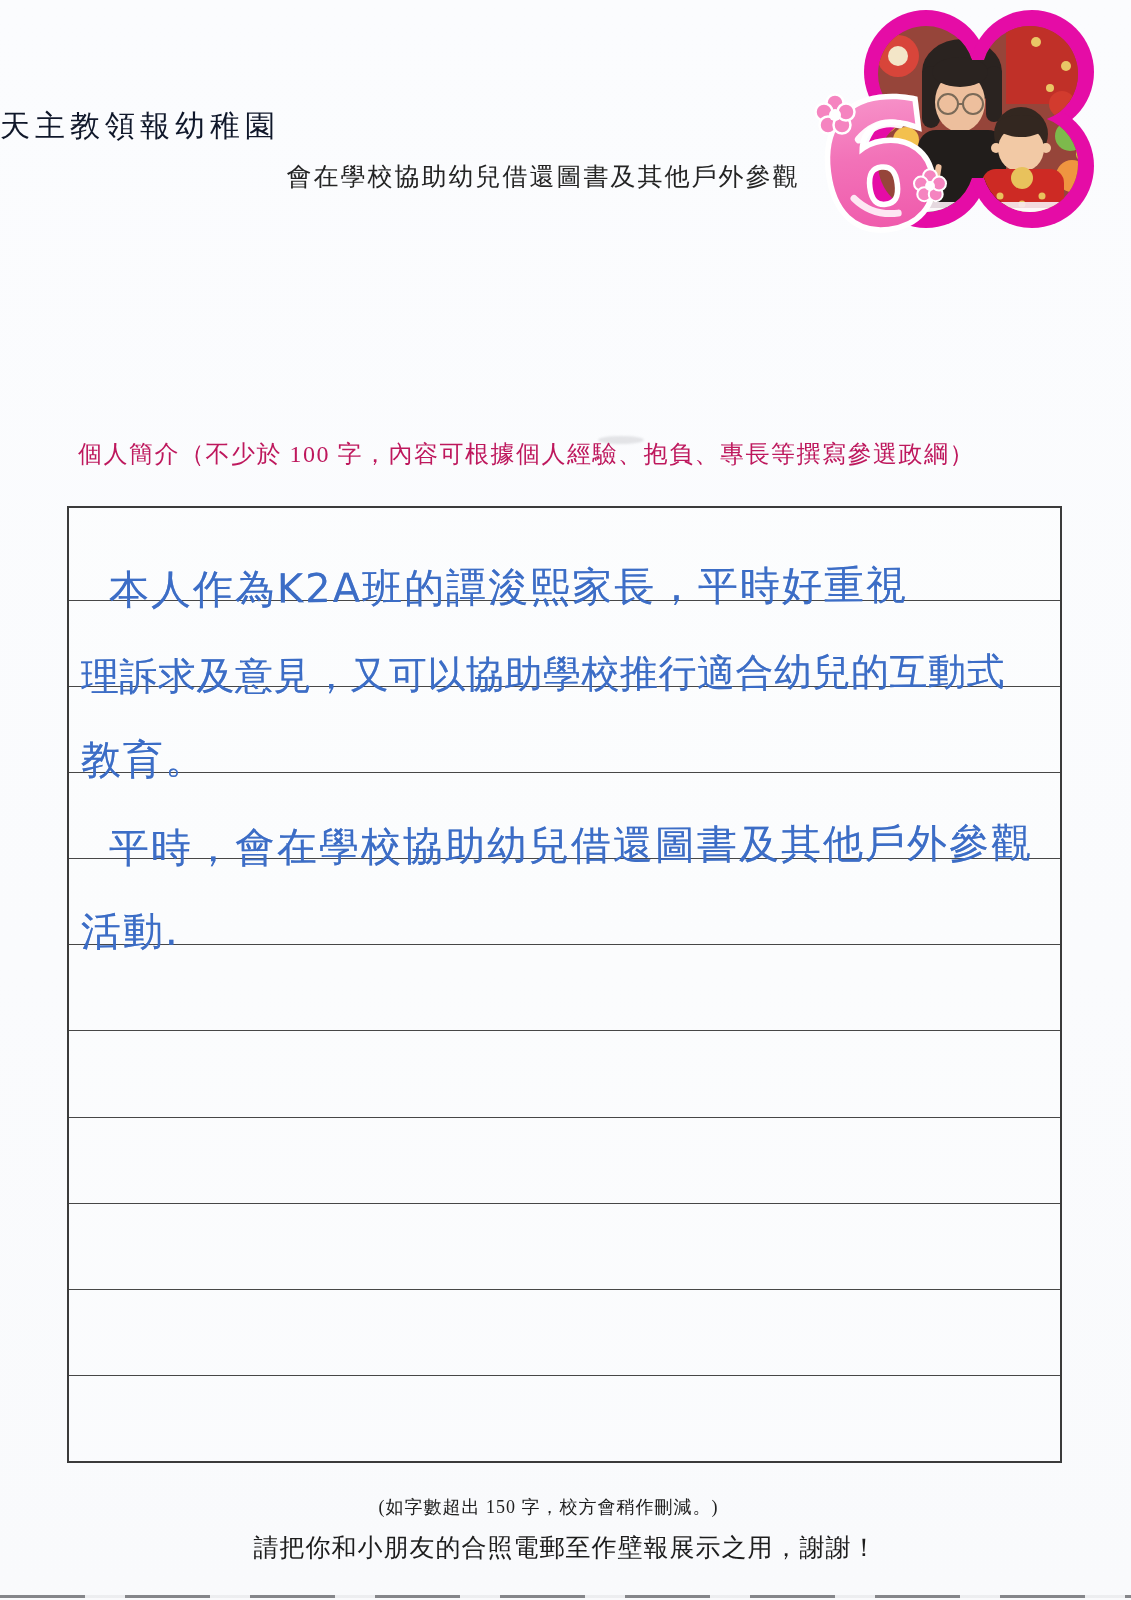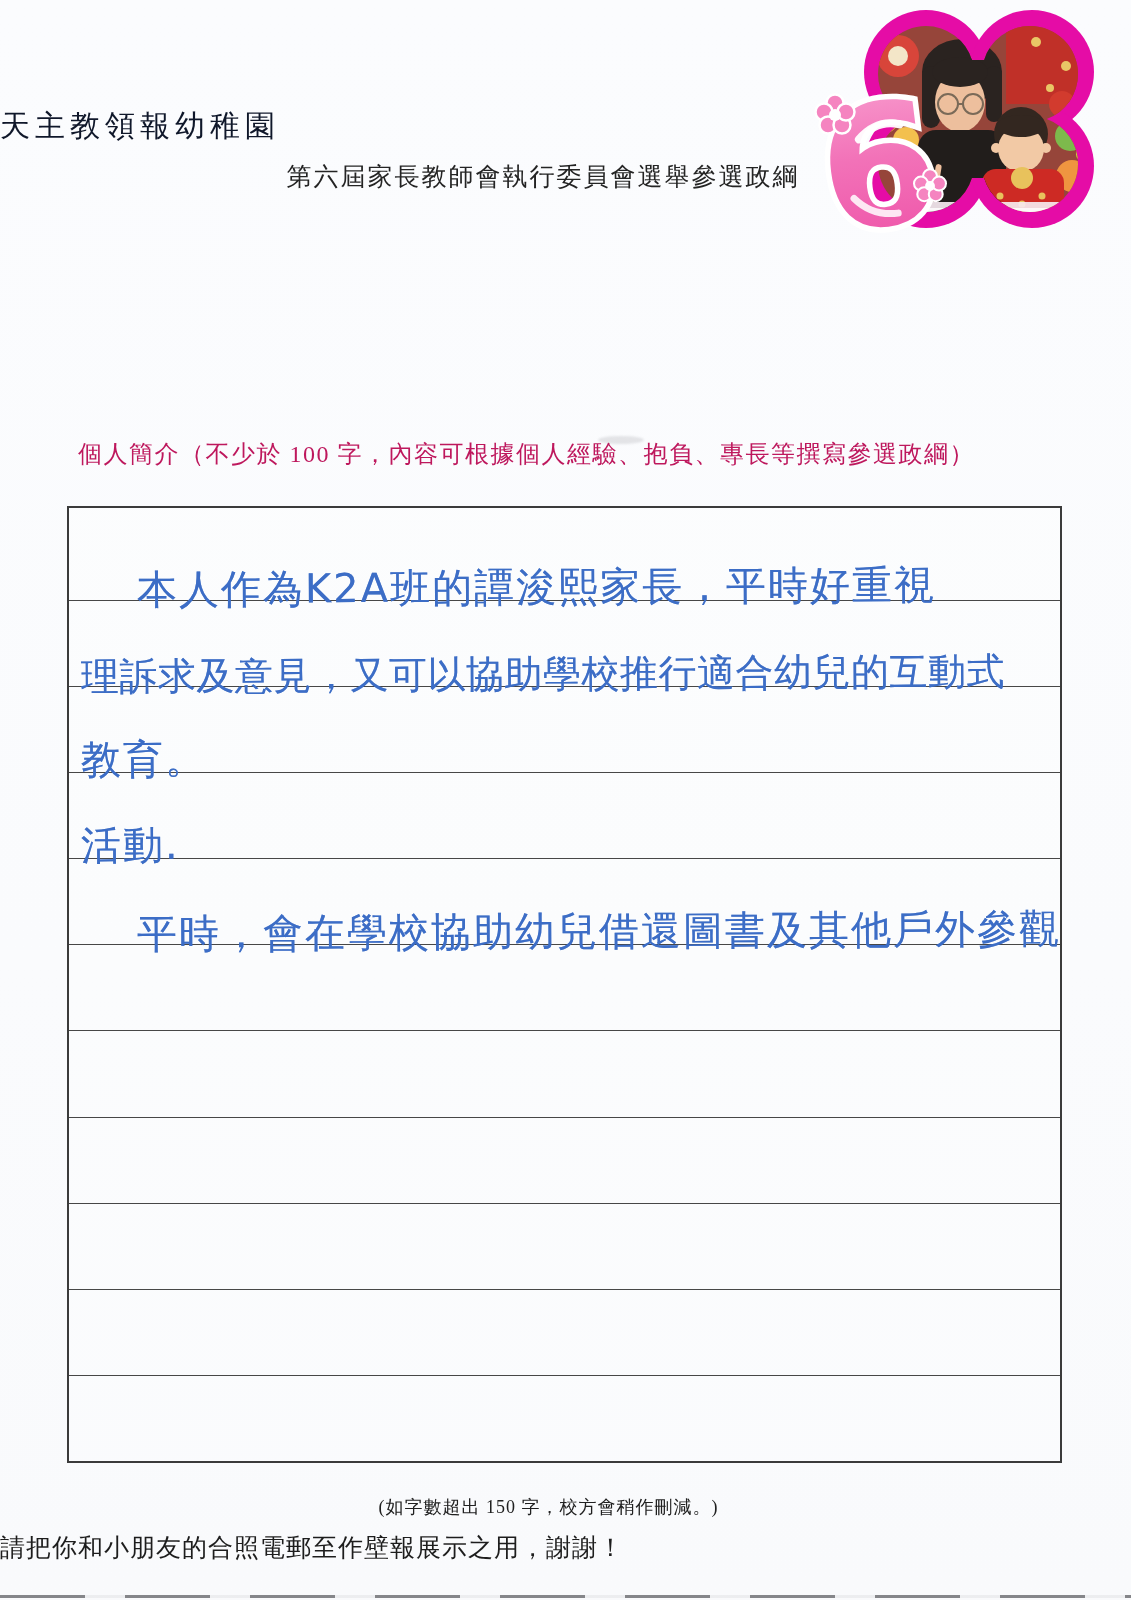--- a/index.html
+++ b/index.html
@@ -42,42 +42,42 @@
     background:rgba(255,255,255,.25);
   }
   .essay-row {
     flex:1; position:relative;
     border-bottom:1.5px solid #474747;
     display:flex; align-items:flex-end;
     padding:0 8px 0 12px;
   }
   .essay-row.first { flex:none; height:93px; }
   .essay-row:last-child { border-bottom:none; }
-  .essay-row.indent { padding-left:68px; }
+  .essay-row.indent { padding-left:40px; }
 
   .handwriting {
     font-family:"DejaVu Sans",cursive,sans-serif;
     font-size:40px; line-height:1;
     color:#3c6dc6;
     letter-spacing:2px;
     white-space:nowrap;
     transform:rotate(-0.35deg);
     margin-bottom:-7px;
     text-shadow:0 0 .4px rgba(60,109,198,.55);
   }
   .essay-row.long .handwriting { font-size:38px; letter-spacing:0.5px; }
 
   
   .footer-note {
     position:absolute; top:1495px; left:0; width:97%;
     text-align:center; font-size:18px; letter-spacing:1px; color:#202020;
   }
   .footer-email-line {
     position:absolute; top:1531px; left:0; width:100%;
-    display:flex; align-items:baseline;
+    display:flex; justify-content:center; align-items:baseline;
     font-size:25px; letter-spacing:1px; color:#1d1d1d;
   }
   .footer-email-line .email {
     font-family:"Liberation Mono","DejaVu Sans Mono",monospace;
     font-size:25px; letter-spacing:0; padding:0 6px;
   }
 
   
   .scan-edge-bottom {
     position:absolute; left:0; right:0; bottom:2px; height:3px;
@@ -88,21 +88,21 @@
   .scan-smudge {
     position:absolute; top:436px; left:598px; width:46px; height:8px;
     background:rgba(120,120,125,.18); border-radius:50%;
     filter:blur(1px);
   }
 </style>
 </head>
 <body>
 
 <div class="school-name">天主教領報幼稚園</div>
-<div class="form-title">第六屆家長教師會執行委員會選舉參選政綱</div>
+<div class="form-title">會在學校協助幼兒借還圖書及其他戶外參觀</div>
 
 <div class="photo-badge">
   <svg width="300" height="230" viewBox="0 0 300 230">
     <defs>
       <clipPath id="winClip">
         <circle cx="116" cy="66" r="48"></circle>
         <circle cx="220" cy="66" r="48"></circle>
         <circle cx="116" cy="156" r="48"></circle>
         <circle cx="220" cy="156" r="48"></circle>
         <rect x="100" y="52" width="136" height="118"></rect>
@@ -202,25 +202,25 @@
 <div class="essay-box">
   <div class="essay-row first indent">
     <span class="handwriting">本人作為K2A班的譚浚熙家長，平時好重視</span>
   </div>
   <div class="essay-row long">
     <span class="handwriting">理訴求及意見，又可以協助學校推行適合幼兒的互動式</span>
   </div>
   <div class="essay-row">
     <span class="handwriting">教育。</span>
   </div>
-  <div class="essay-row">
-    <span class="handwriting">活動.</span>
-  </div>
   <div class="essay-row indent">
     <span class="handwriting">平時，會在學校協助幼兒借還圖書及其他戶外參觀</span>
+  </div>
+  <div class="essay-row">
+    <span class="handwriting">活動.</span>
   </div>
   <div class="essay-row">
     <span class="handwriting"></span>
   </div>
   <div class="essay-row">
     <span class="handwriting"></span>
   </div>
   <div class="essay-row">
     <span class="handwriting"></span>
   </div>

